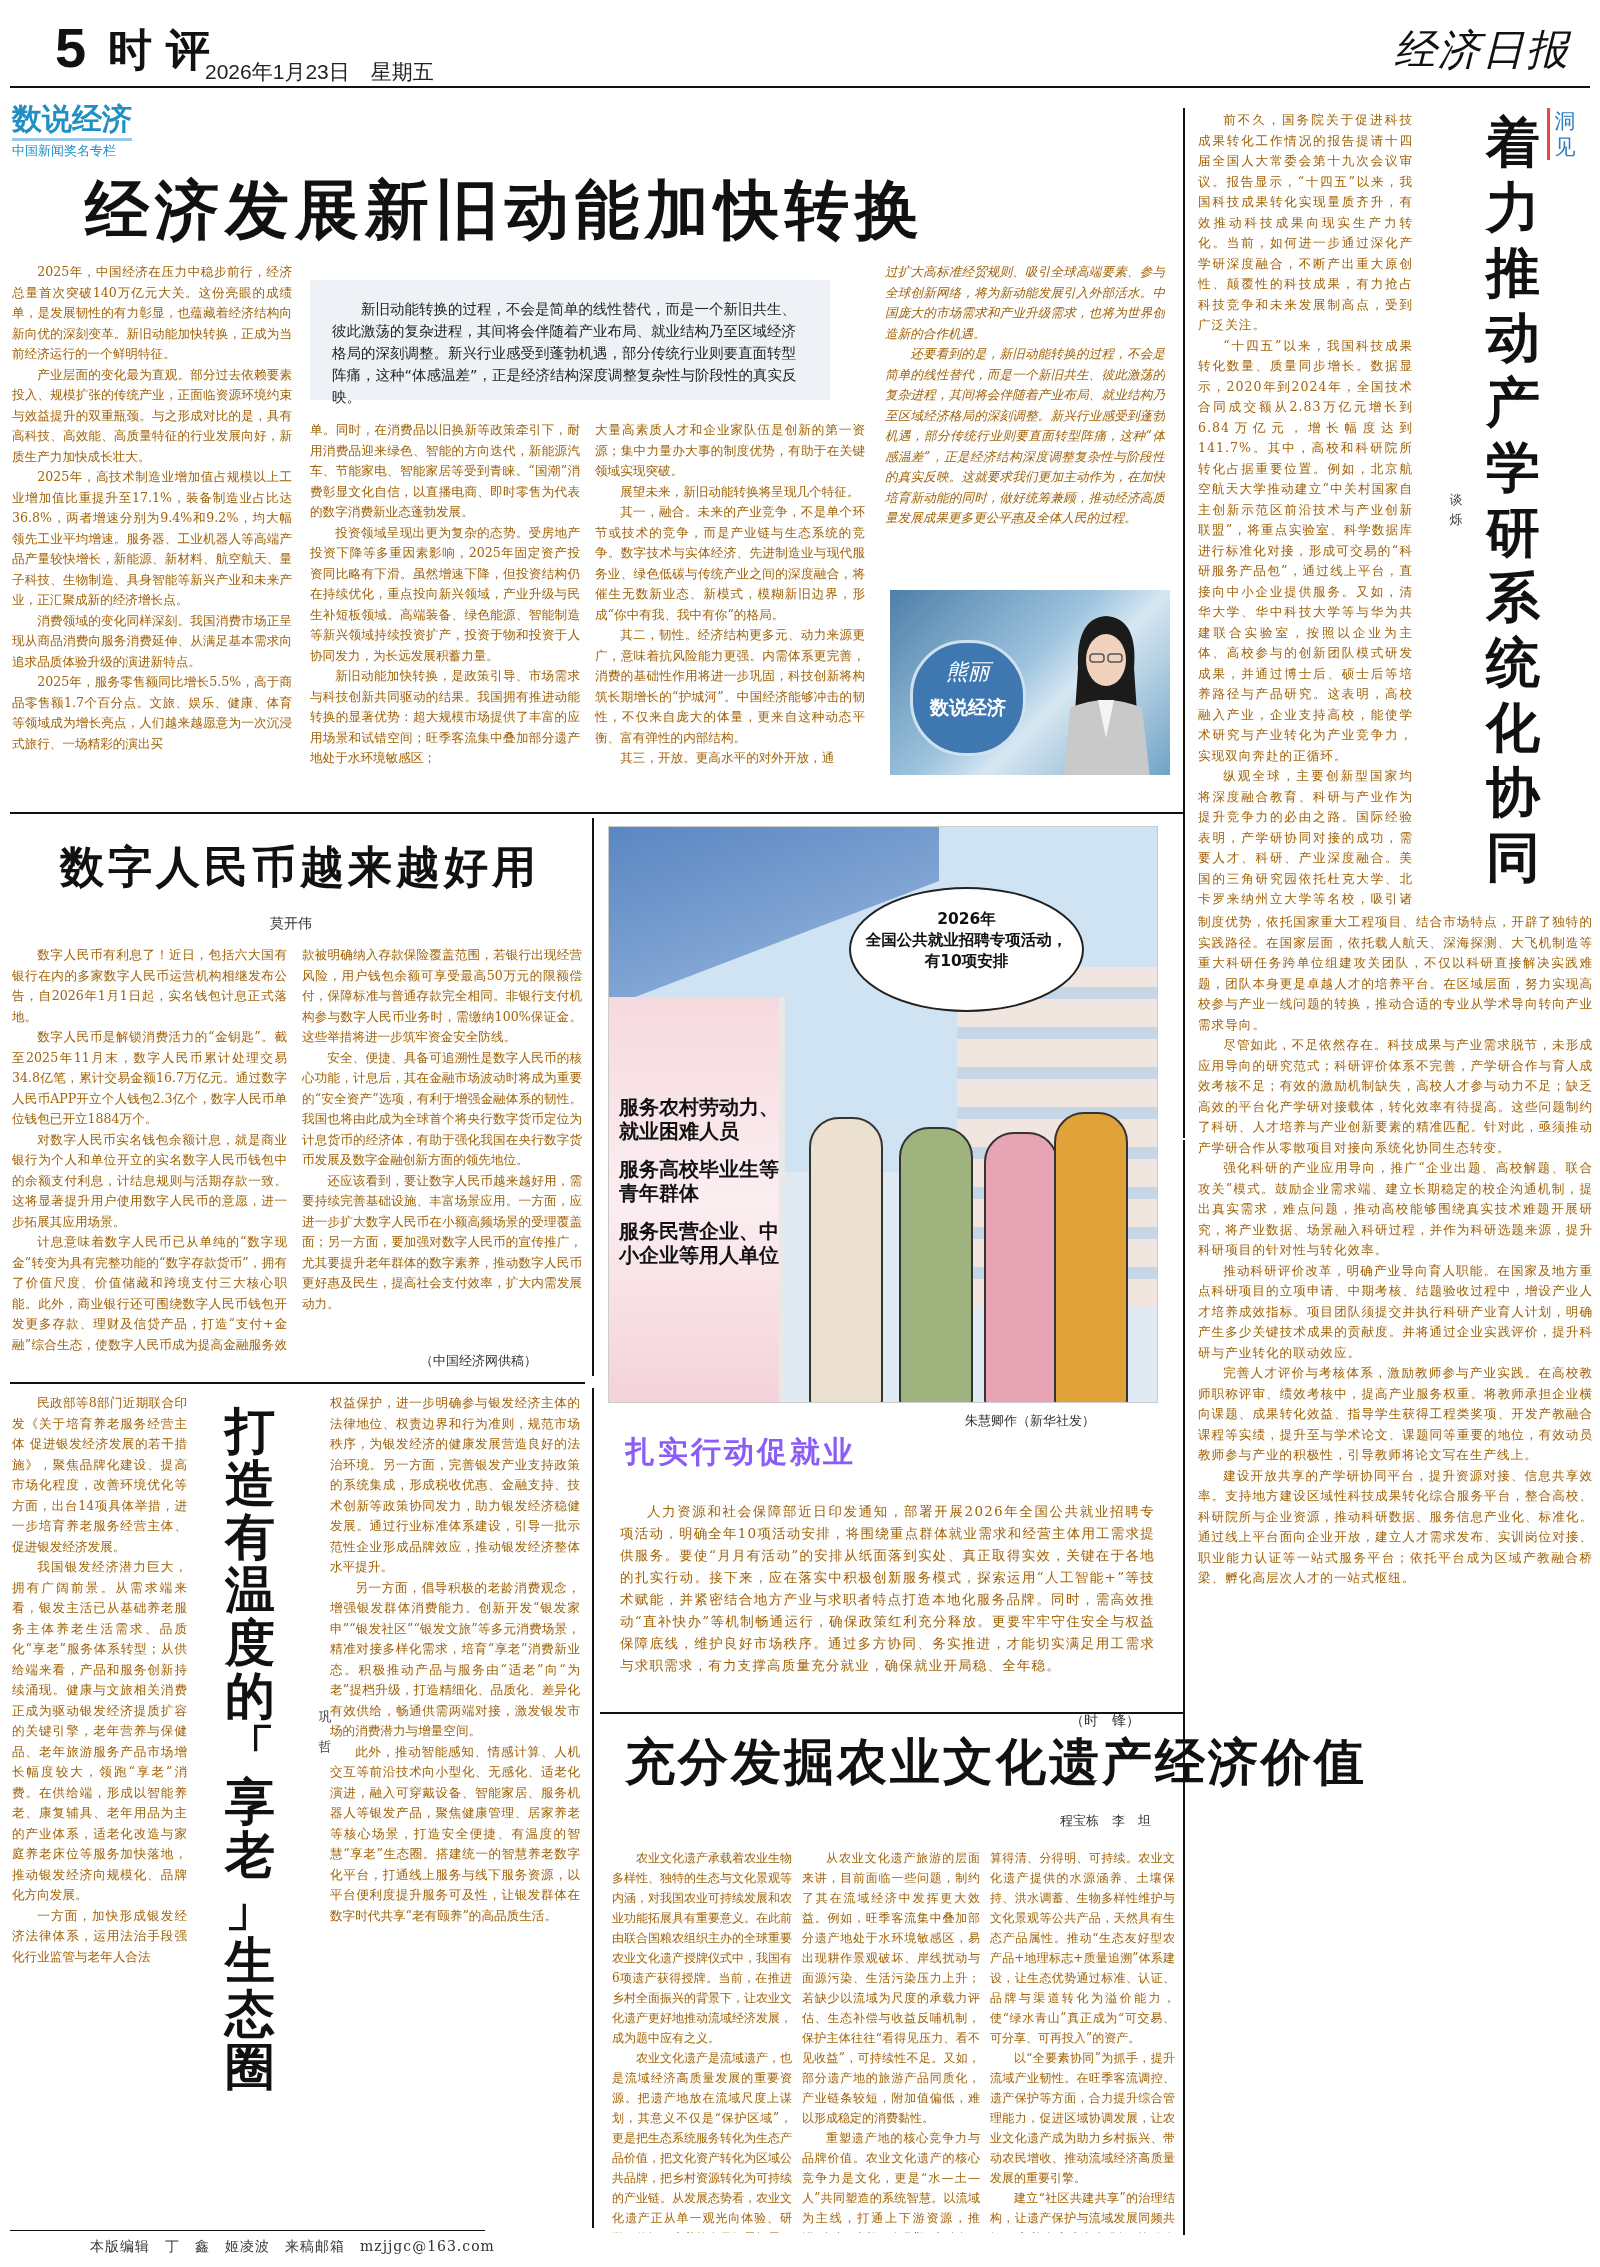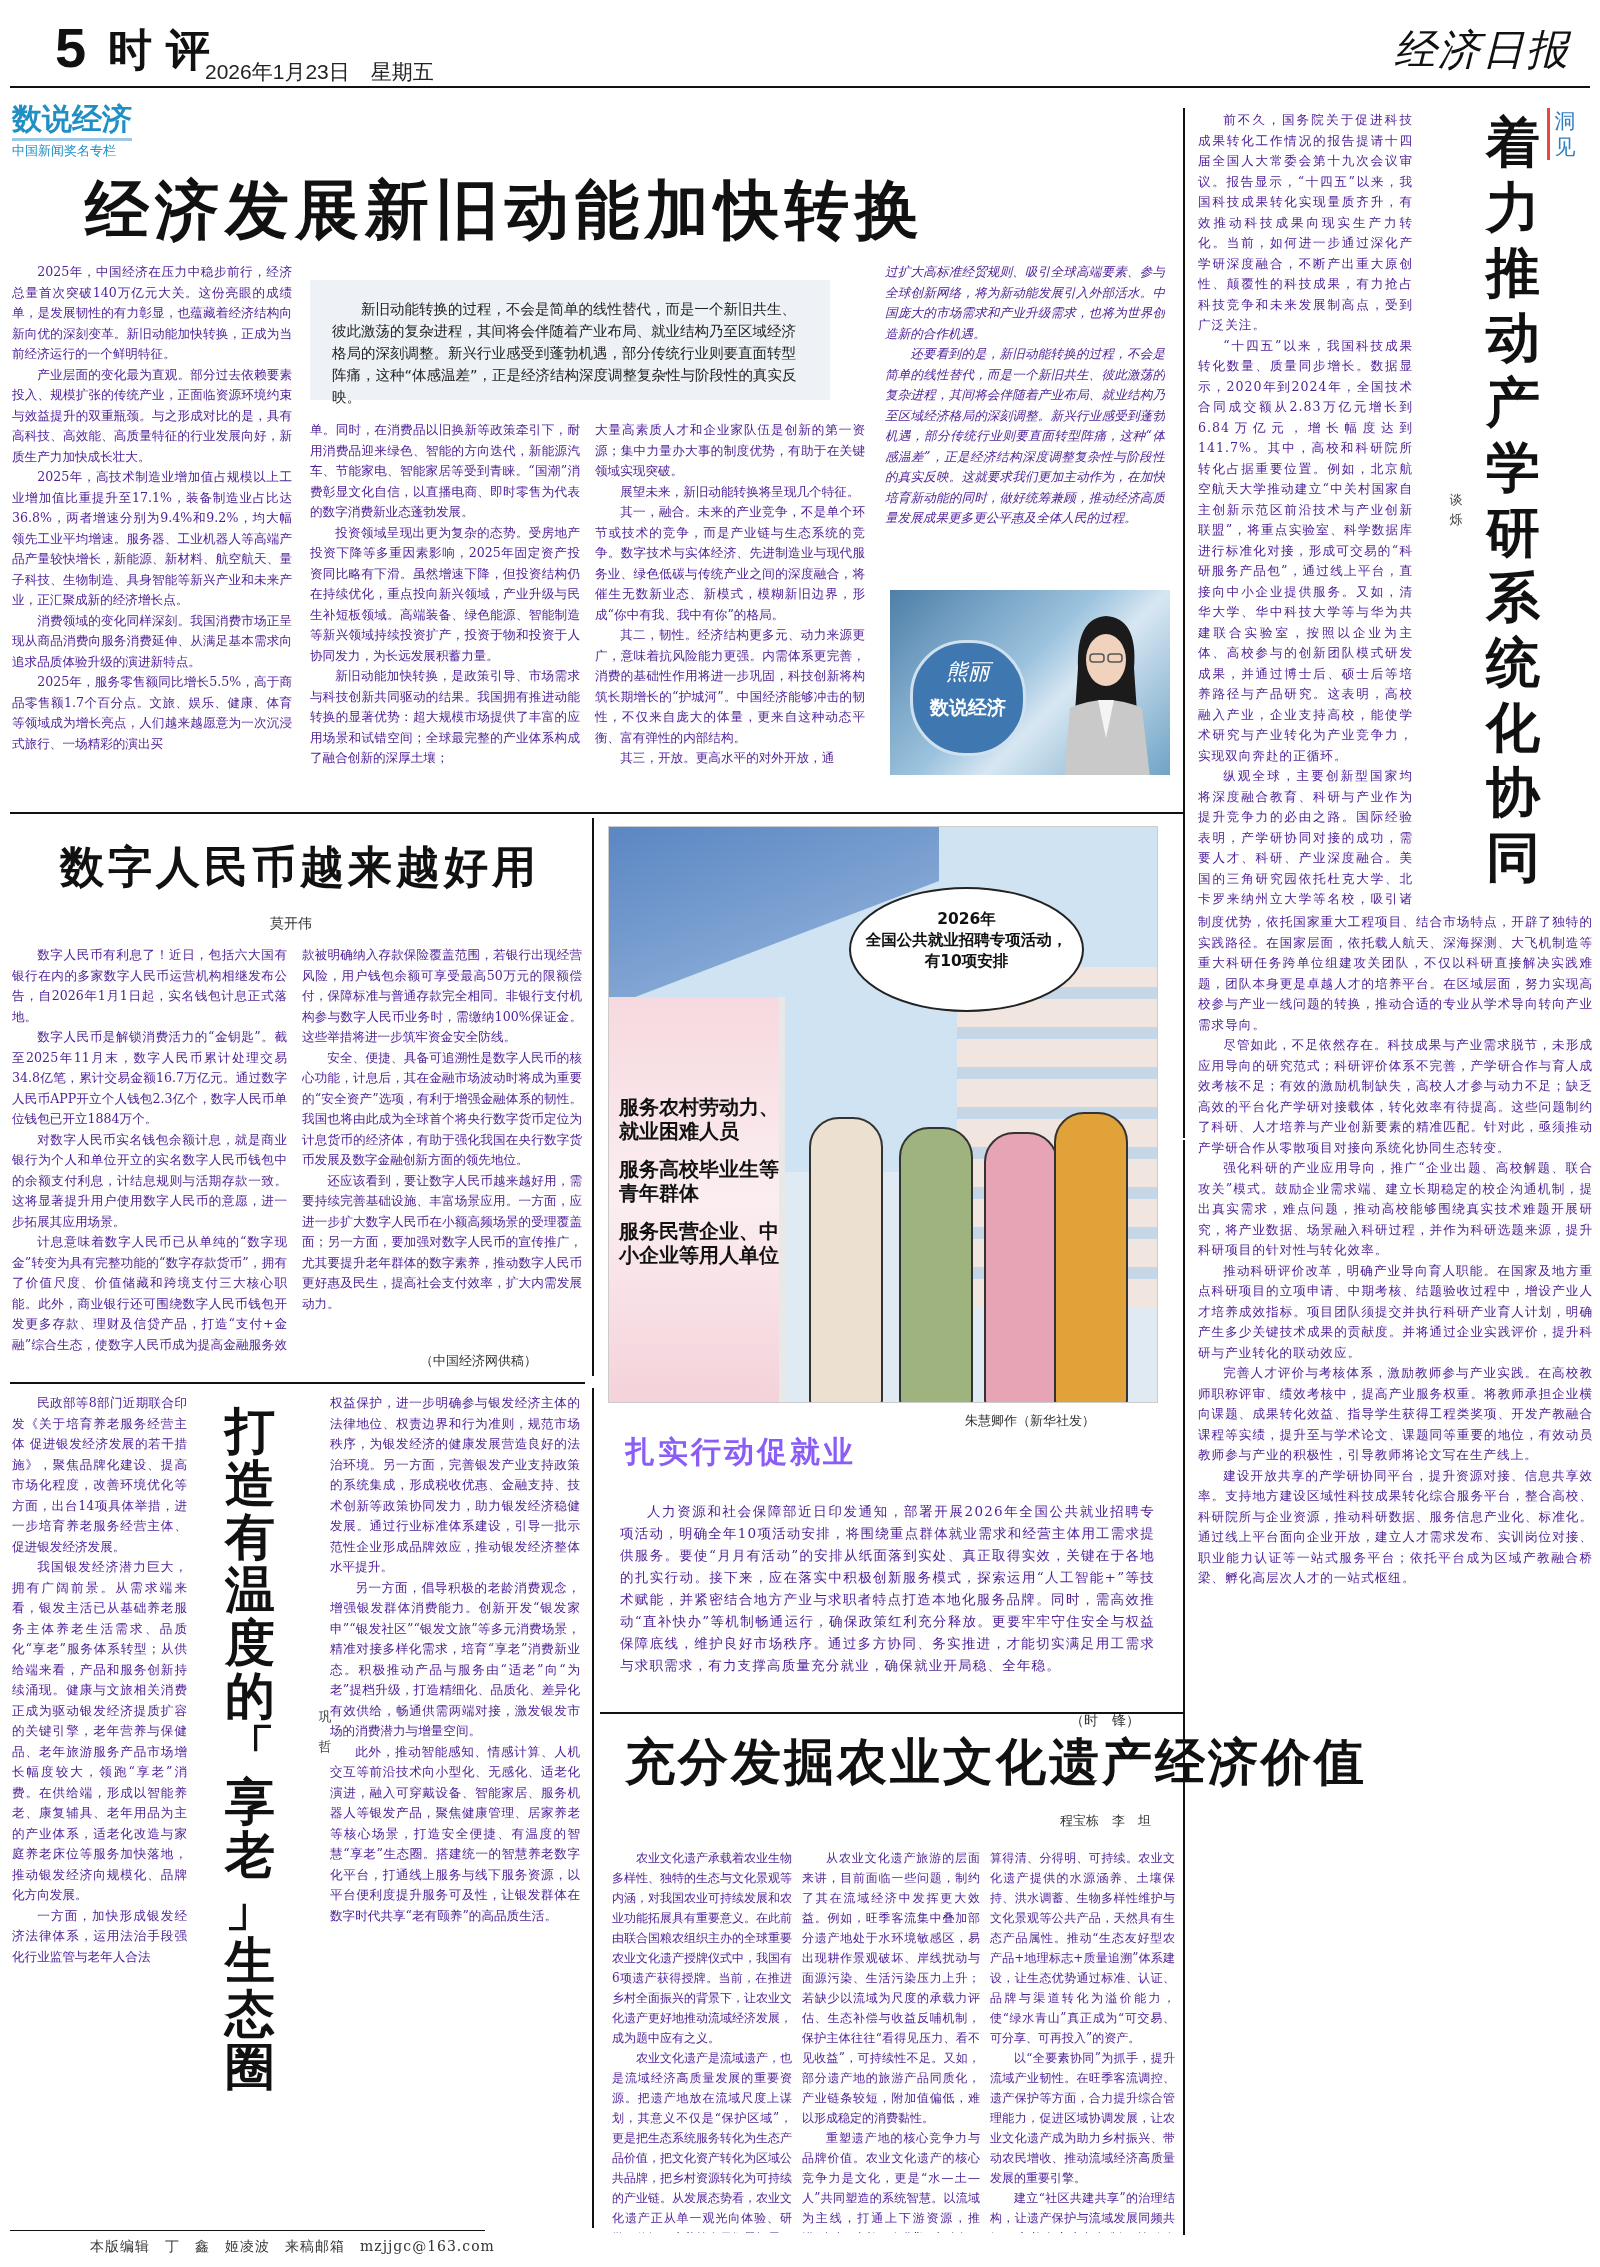--- a/index.html
+++ b/index.html
@@ -6,21 +6,21 @@
   body{width:1600px;height:2267px;position:relative;overflow:hidden;font-family:"DejaVu Serif","Liberation Serif",serif;color:#222;}
   .abs{position:absolute;}
   .hdr-num{left:55px;top:18px;font-family:"Liberation Sans",sans-serif;font-weight:bold;font-size:56px;line-height:60px;color:#111;}
   .hdr-sec{left:108px;top:24px;font-size:44px;line-height:52px;font-weight:bold;letter-spacing:14px;color:#111;font-family:"DejaVu Serif",serif;}
   .hdr-date{left:205px;top:58px;font-family:"Liberation Sans",sans-serif;font-size:21px;color:#222;}
   .hdr-logo{right:30px;top:22px;font-family:"DejaVu Serif",serif;font-size:42px;font-style:italic;color:#111;letter-spacing:2px;}
   .hdr-rule{left:10px;right:10px;top:86px;height:2px;background:#111;}
   .col-tag{left:12px;top:102px;font-size:30px;font-weight:bold;color:#1f8fc4;border-bottom:3px solid #9cc8e3;padding-bottom:2px;line-height:34px;}
   .col-sub{left:12px;top:142px;font-size:13px;color:#1f8fc4;}
   .headline1{left:85px;top:170px;width:1000px;font-family:"DejaVu Sans","Liberation Sans",sans-serif;font-weight:bold;font-size:64px;letter-spacing:6px;line-height:80px;color:#111;}
-  .body{font-size:12.6px;line-height:20.5px;color:#4c1d95;text-align:justify;}
+  .body{font-size:12.6px;line-height:20.5px;color:#a16207;text-align:justify;}
   .body p{margin:0;text-indent:2em;}
   .callout{left:310px;top:280px;width:520px;height:120px;background:#eef2f7;padding:18px 22px;box-sizing:border-box;font-family:"DejaVu Sans",sans-serif;font-size:14.5px;line-height:22px;color:#222;}
   .callout p{margin:0;text-indent:2em;}
   .vrule{background:#111;width:2px;}
   .hrule{background:#111;height:2px;}
   .photo{left:890px;top:590px;width:280px;height:185px;background:linear-gradient(135deg,#4e7fa8 0%,#9cc3de 45%,#d7e7f2 60%,#6fa3c6 100%);overflow:hidden;}
   .photo .badge{position:absolute;left:20px;top:50px;width:110px;height:110px;border-radius:55px;background:#3f77b0;border:3px solid #cfe0ee;color:#fff;text-align:center;}
   .photo .badge .sig{font-style:italic;font-size:22px;margin-top:14px;display:block;}
   .photo .badge .lbl{font-weight:bold;font-size:19px;display:block;margin-top:8px;font-family:"DejaVu Sans",sans-serif;}
   .photo .person{position:absolute;left:168px;top:18px;width:96px;height:170px;}
@@ -65,21 +65,21 @@
   <p>2025年，服务零售额同比增长5.5%，高于商品零售额1.7个百分点。文旅、娱乐、健康、体育等领域成为增长亮点，人们越来越愿意为一次沉浸式旅行、一场精彩的演出买</p>
 </div>
 
 <div class="abs callout">
   <p>新旧动能转换的过程，不会是简单的线性替代，而是一个新旧共生、彼此激荡的复杂进程，其间将会伴随着产业布局、就业结构乃至区域经济格局的深刻调整。新兴行业感受到蓬勃机遇，部分传统行业则要直面转型阵痛，这种“体感温差”，正是经济结构深度调整复杂性与阶段性的真实反映。</p>
 </div>
 
 <div class="abs body" style="left:310px;top:420px;width:270px;">
   <p style="text-indent:0">单。同时，在消费品以旧换新等政策牵引下，耐用消费品迎来绿色、智能的方向迭代，新能源汽车、节能家电、智能家居等受到青睐。“国潮”消费彰显文化自信，以直播电商、即时零售为代表的数字消费新业态蓬勃发展。</p>
   <p>投资领域呈现出更为复杂的态势。受房地产投资下降等多重因素影响，2025年固定资产投资同比略有下滑。虽然增速下降，但投资结构仍在持续优化，重点投向新兴领域，产业升级与民生补短板领域。高端装备、绿色能源、智能制造等新兴领域持续投资扩产，投资于物和投资于人协同发力，为长远发展积蓄力量。</p>
-  <p>新旧动能加快转换，是政策引导、市场需求与科技创新共同驱动的结果。我国拥有推进动能转换的显著优势：超大规模市场提供了丰富的应用场景和试错空间；全球最完整的产业体系构成了融合创新的深厚土壤；</p>
+  <p>新旧动能加快转换，是政策引导、市场需求与科技创新共同驱动的结果。我国拥有推进动能转换的显著优势：超大规模市场提供了丰富的应用场景和试错空间；旺季客流集中叠加部分遗产地处于水环境敏感区；</p>
 </div>
 
 <div class="abs body" style="left:595px;top:420px;width:270px;">
   <p style="text-indent:0">大量高素质人才和企业家队伍是创新的第一资源；集中力量办大事的制度优势，有助于在关键领域实现突破。</p>
   <p>展望未来，新旧动能转换将呈现几个特征。</p>
   <p>其一，融合。未来的产业竞争，不是单个环节或技术的竞争，而是产业链与生态系统的竞争。数字技术与实体经济、先进制造业与现代服务业、绿色低碳与传统产业之间的深度融合，将催生无数新业态、新模式，模糊新旧边界，形成“你中有我、我中有你”的格局。</p>
   <p>其二，韧性。经济结构更多元、动力来源更广，意味着抗风险能力更强。内需体系更完善，消费的基础性作用将进一步巩固，科技创新将构筑长期增长的“护城河”。中国经济能够冲击的韧性，不仅来自庞大的体量，更来自这种动态平衡、富有弹性的内部结构。</p>
   <p>其三，开放。更高水平的对外开放，通</p>
 </div>
 

